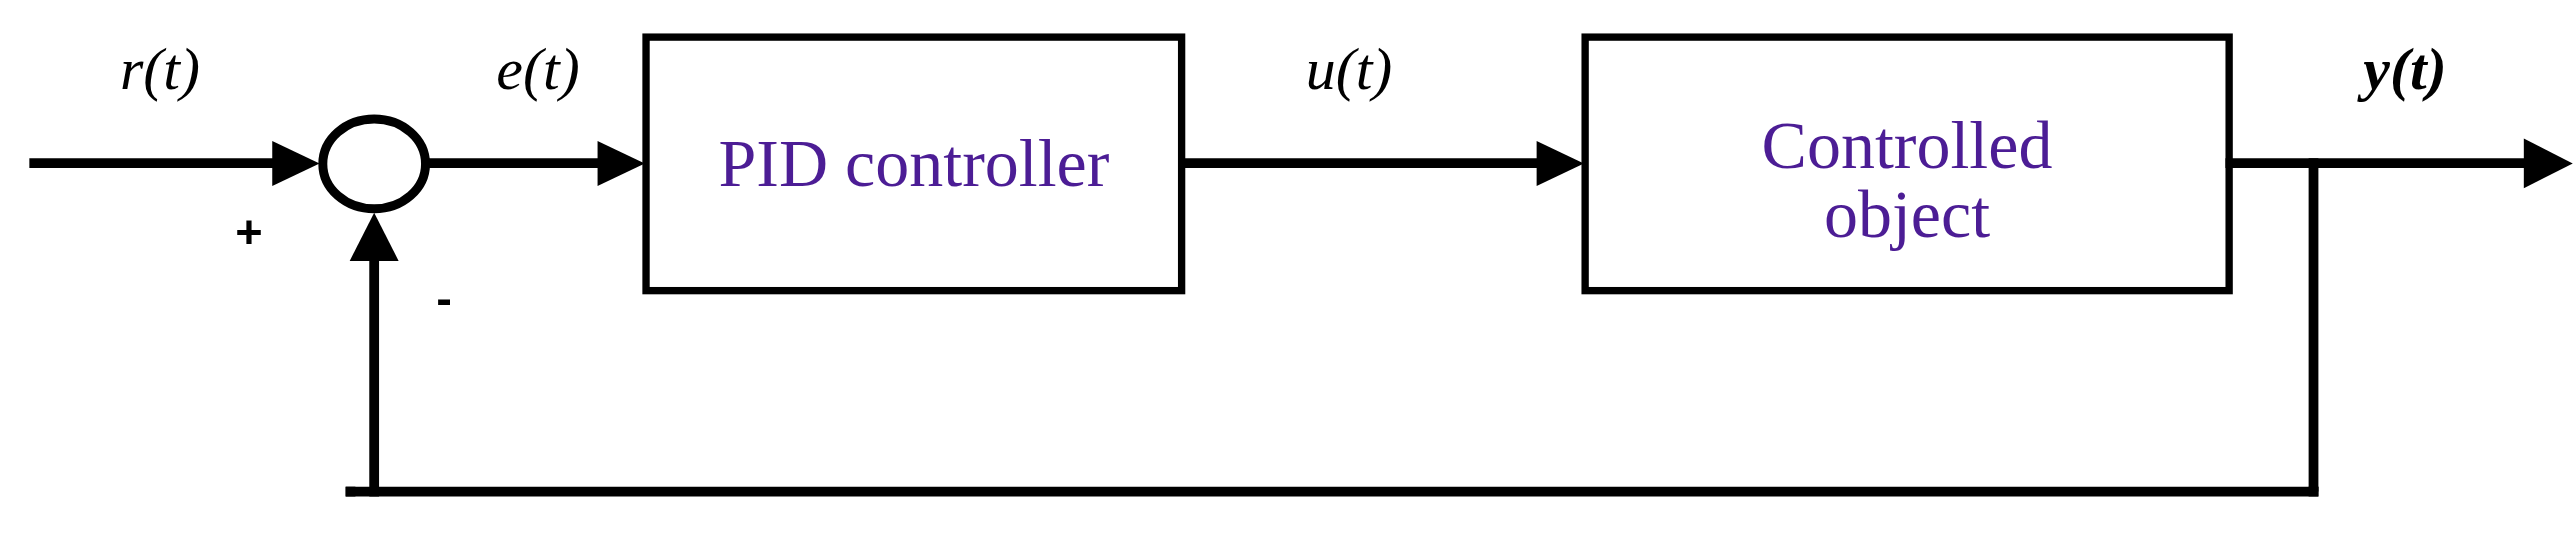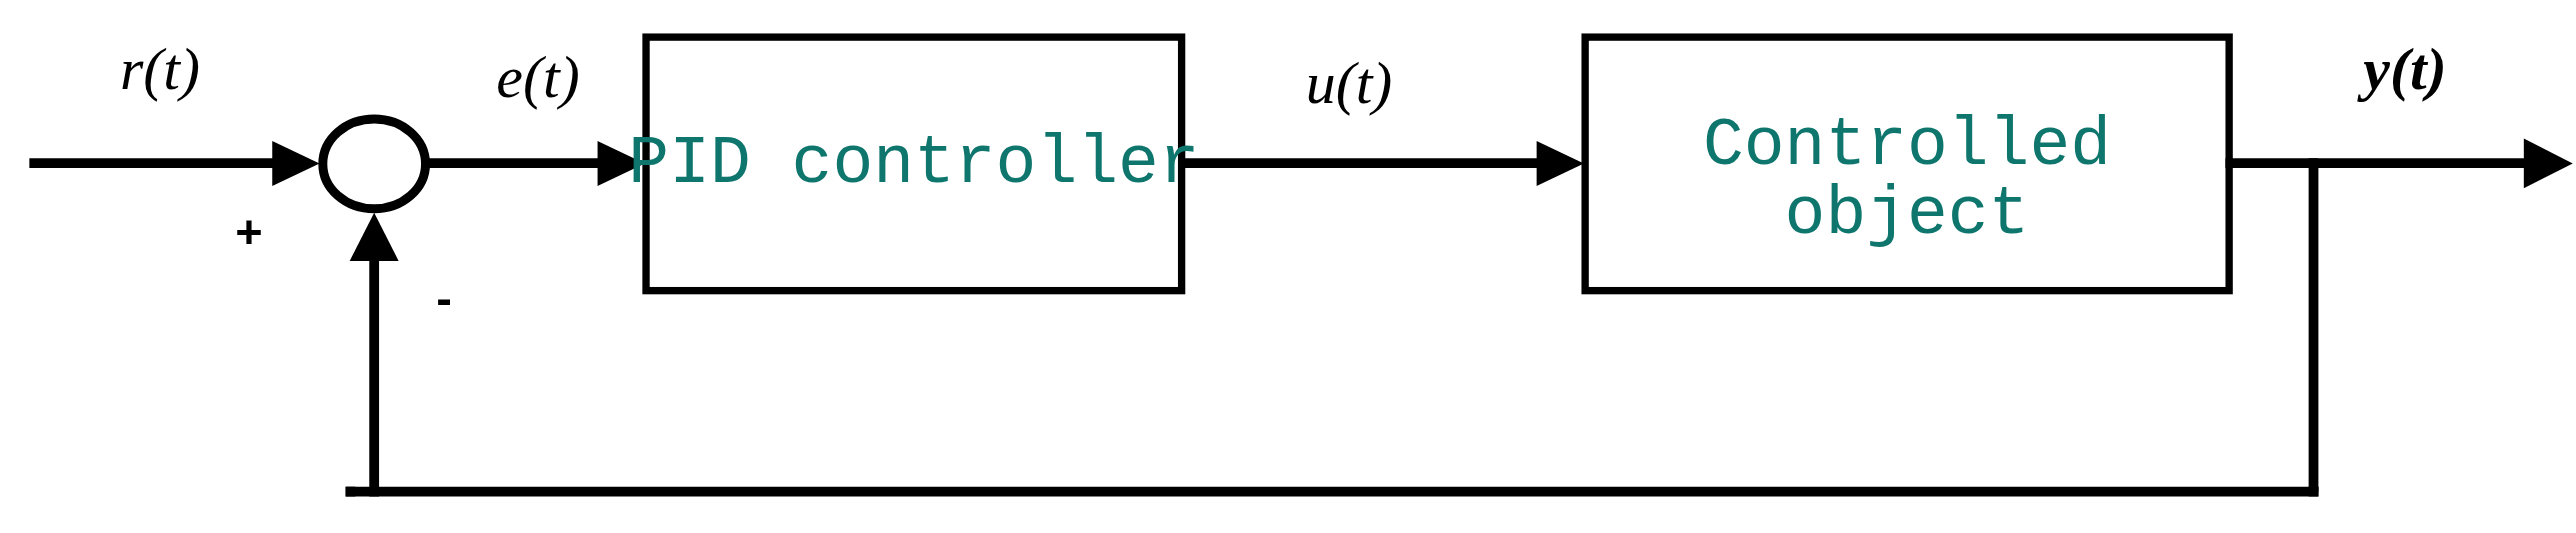--- a/index.html
+++ b/index.html
@@ -41,24 +41,24 @@
     font-size: 47px;
     font-weight: 700;
     line-height: 1;
     color: #000000;
     white-space: nowrap;
     transform: translate(-50%, -50%);
     user-select: none;
   }
   .block-label {
     position: absolute;
-    font-family: Liberation Mono, monospace;
+    font-family: Liberation Serif, serif;
     font-size: 68px;
     line-height: 1.02;
-    color: #0f766e;
+    color: #4c1d95;
     text-align: center;
     white-space: pre-line;
     transform: translate(-50%, -50%);
     user-select: none;
   }
 </style>
 </head>
 <body>
 
 <div id="diagram-root">
@@ -87,23 +87,23 @@
     <line x1="2844" y1="603" x2="424" y2="603" stroke="#000000" stroke-width="12" stroke-linecap="butt"></line>
     <line x1="459" y1="609" x2="459" y2="318" stroke="#000000" stroke-width="12" stroke-linecap="butt"></line>
     <polygon points="429,320 489,320 459,261" fill="#000000"></polygon>
 
     <rect x="2832" y="597" width="12" height="12" fill="#000000"></rect>
     <rect x="424" y="597" width="12" height="12" fill="#000000"></rect>
   </svg>
 
   <div class="signal-label" style="left:160px; top:69px;">r(t)</div>
 
-  <div class="signal-label" style="left:538px; top:77px;">e(t)</div>
+  <div class="signal-label" style="left:538px; top:69px;">e(t)</div>
 
-  <div class="signal-label" style="left:1349px; top:83px;">u(t)</div>
+  <div class="signal-label" style="left:1349px; top:69px;">u(t)</div>
 
   <div class="signal-label" style="left:2405px; top:69px;font-weight:bold;">y(t)</div>
 
   <div class="sign-label" style="left:249px; top:231px;">+</div>
 
   <div class="sign-label" style="left:444px; top:297px;">-</div>
 
   <div class="block-label" style="left:914px; top:164px;">PID controller</div>
 
   <div class="block-label" style="left:1907px; top:180px;">Controlled

